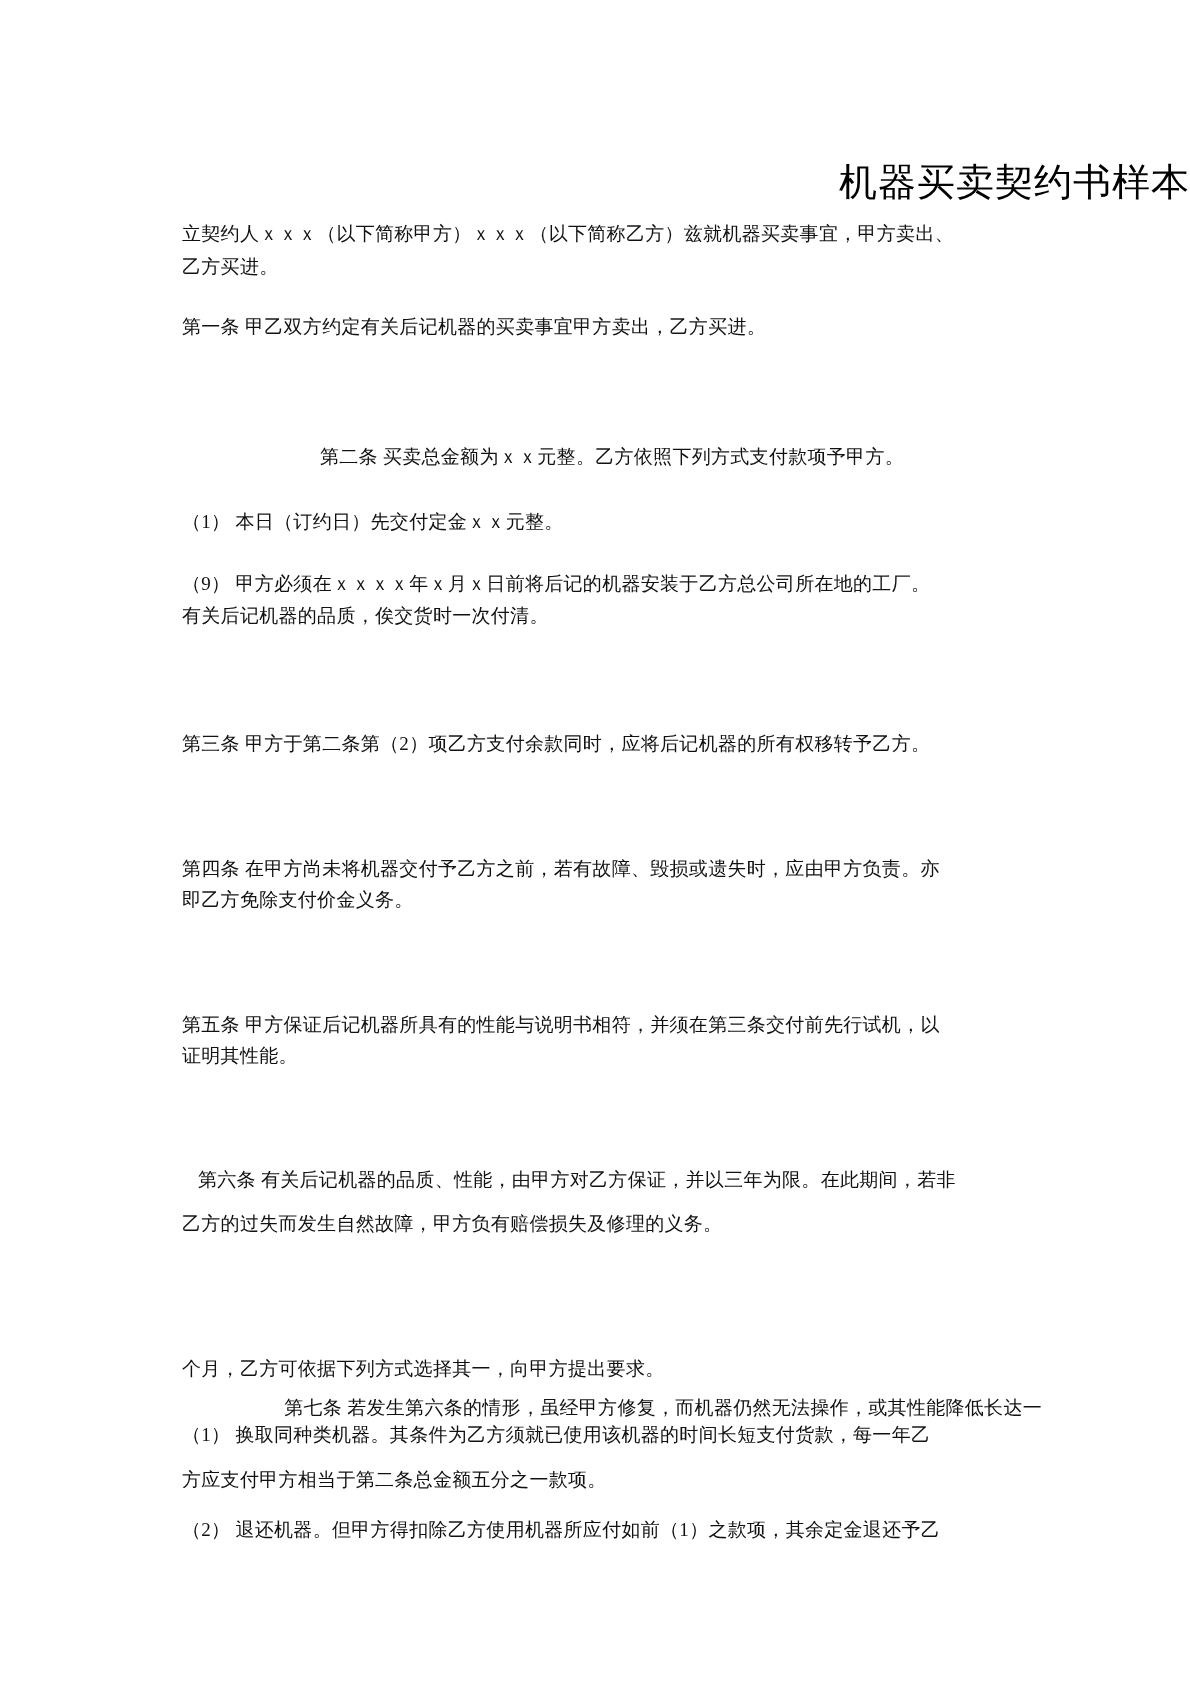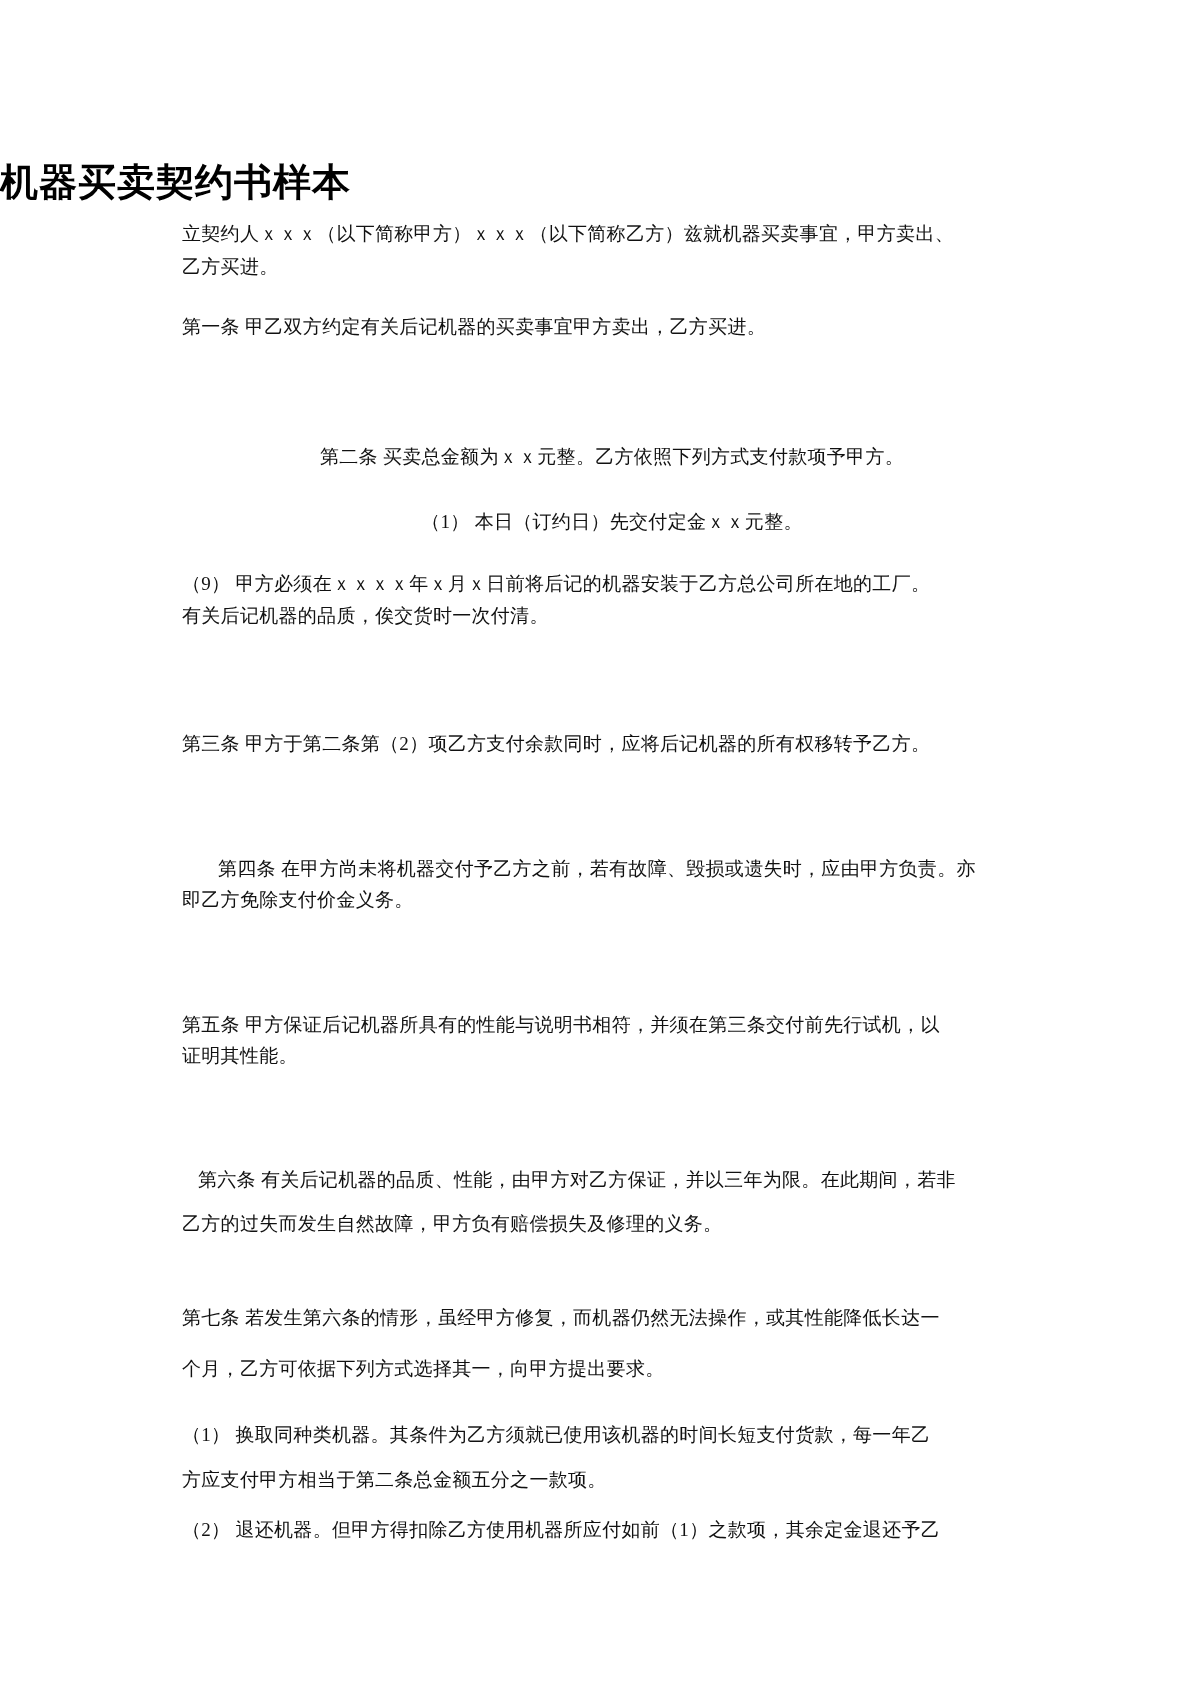--- a/index.html
+++ b/index.html
@@ -1,47 +1,47 @@
 <!DOCTYPE html>
 <html><head>
   <meta charset="utf-8">
   <style>
     html, body { margin: 0; padding: 0; background: #ffffff; }
     body { width: 1190px; height: 1683px; position: relative; overflow: hidden; }
     .page { position: absolute; left: 0; top: 0; width: 1190px; height: 1683px; background: #fff; }
     .title {
-      position: absolute; left: 0; top: 160px; width: 1190px; text-align: left;
-      font-family: "DejaVu Sans", sans-serif; font-weight: bold; font-size: 38px;
+      position: absolute; left: 0; top: 160px; width: 1190px; text-align: right;
+      font-family: "DejaVu Sans", sans-serif; font-weight: normal; font-size: 38px;
       color: #000; letter-spacing: 1px; line-height: 44px; white-space: nowrap;
     }
     .line {
       position: absolute; left: 182px; width: 860px;
       font-family: Liberation Serif, serif; font-size: 19px; line-height: 24px;
       color: #111; white-space: nowrap; letter-spacing: 0.3px;
     }
   </style>
 </head>
 <body>
 
 <div class="page">
   <div class="title">机器买卖契约书样本</div>
   <div id="body">
       <div class="line" style="top: 222px;">立契约人ｘｘｘ（以下简称甲方）ｘｘｘ（以下简称乙方）兹就机器买卖事宜，甲方卖出、</div>
       <div class="line" style="top: 255px;">乙方买进。</div>
       <div class="line" style="top: 315px;">第一条 甲乙双方约定有关后记机器的买卖事宜甲方卖出，乙方买进。</div>
       <div class="line" style="top: 445px; text-align: center;">第二条 买卖总金额为ｘｘ元整。乙方依照下列方式支付款项予甲方。</div>
-      <div class="line" style="top: 510px; text-align: center;">（1） 本日（订约日）先交付定金ｘｘ元整。</div>
+      <div class="line" style="top: 510px;">（1） 本日（订约日）先交付定金ｘｘ元整。</div>
       <div class="line" style="top: 572px;">（9） 甲方必须在ｘｘｘｘ年ｘ月ｘ日前将后记的机器安装于乙方总公司所在地的工厂。</div>
       <div class="line" style="top: 604px;">有关后记机器的品质，俟交货时一次付清。</div>
       <div class="line" style="top: 732px;">第三条 甲方于第二条第（2）项乙方支付余款同时，应将后记机器的所有权移转予乙方。</div>
-      <div class="line" style="top: 857px; margin-left: 36px;">第四条 在甲方尚未将机器交付予乙方之前，若有故障、毁损或遗失时，应由甲方负责。亦</div>
+      <div class="line" style="top: 857px;">第四条 在甲方尚未将机器交付予乙方之前，若有故障、毁损或遗失时，应由甲方负责。亦</div>
       <div class="line" style="top: 888px;">即乙方免除支付价金义务。</div>
       <div class="line" style="top: 1013px;">第五条 甲方保证后记机器所具有的性能与说明书相符，并须在第三条交付前先行试机，以</div>
       <div class="line" style="top: 1044px;">证明其性能。</div>
       <div class="line" style="top: 1168px; margin-left: 16px;">第六条 有关后记机器的品质、性能，由甲方对乙方保证，并以三年为限。在此期间，若非</div>
       <div class="line" style="top: 1212px;">乙方的过失而发生自然故障，甲方负有赔偿损失及修理的义务。</div>
-      <div class="line" style="top: 1306px;">第七条 若发生第六条的情形，虽经甲方修复，而机器仍然无法操作，或其性能降低长达一</div>
+      <div class="line" style="top: 1396px; text-align: right;">第七条 若发生第六条的情形，虽经甲方修复，而机器仍然无法操作，或其性能降低长达一</div>
       <div class="line" style="top: 1357px;">个月，乙方可依据下列方式选择其一，向甲方提出要求。</div>
       <div class="line" style="top: 1423px;">（1） 换取同种类机器。其条件为乙方须就已使用该机器的时间长短支付货款，每一年乙</div>
       <div class="line" style="top: 1468px;">方应支付甲方相当于第二条总金额五分之一款项。</div>
       <div class="line" style="top: 1518px;">（2） 退还机器。但甲方得扣除乙方使用机器所应付如前（1）之款项，其余定金退还予乙</div>
     </div>
 </div>
 
 </body></html>

